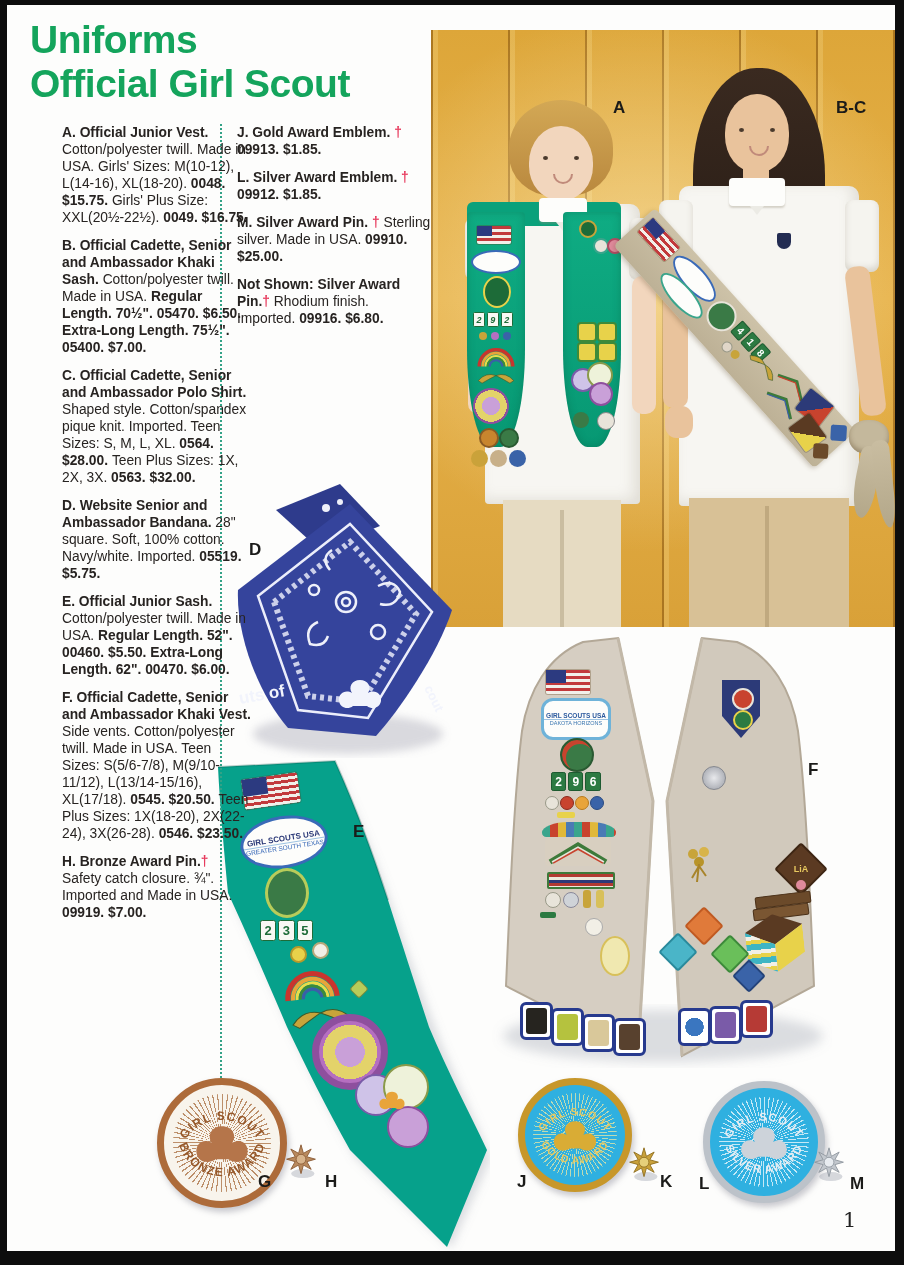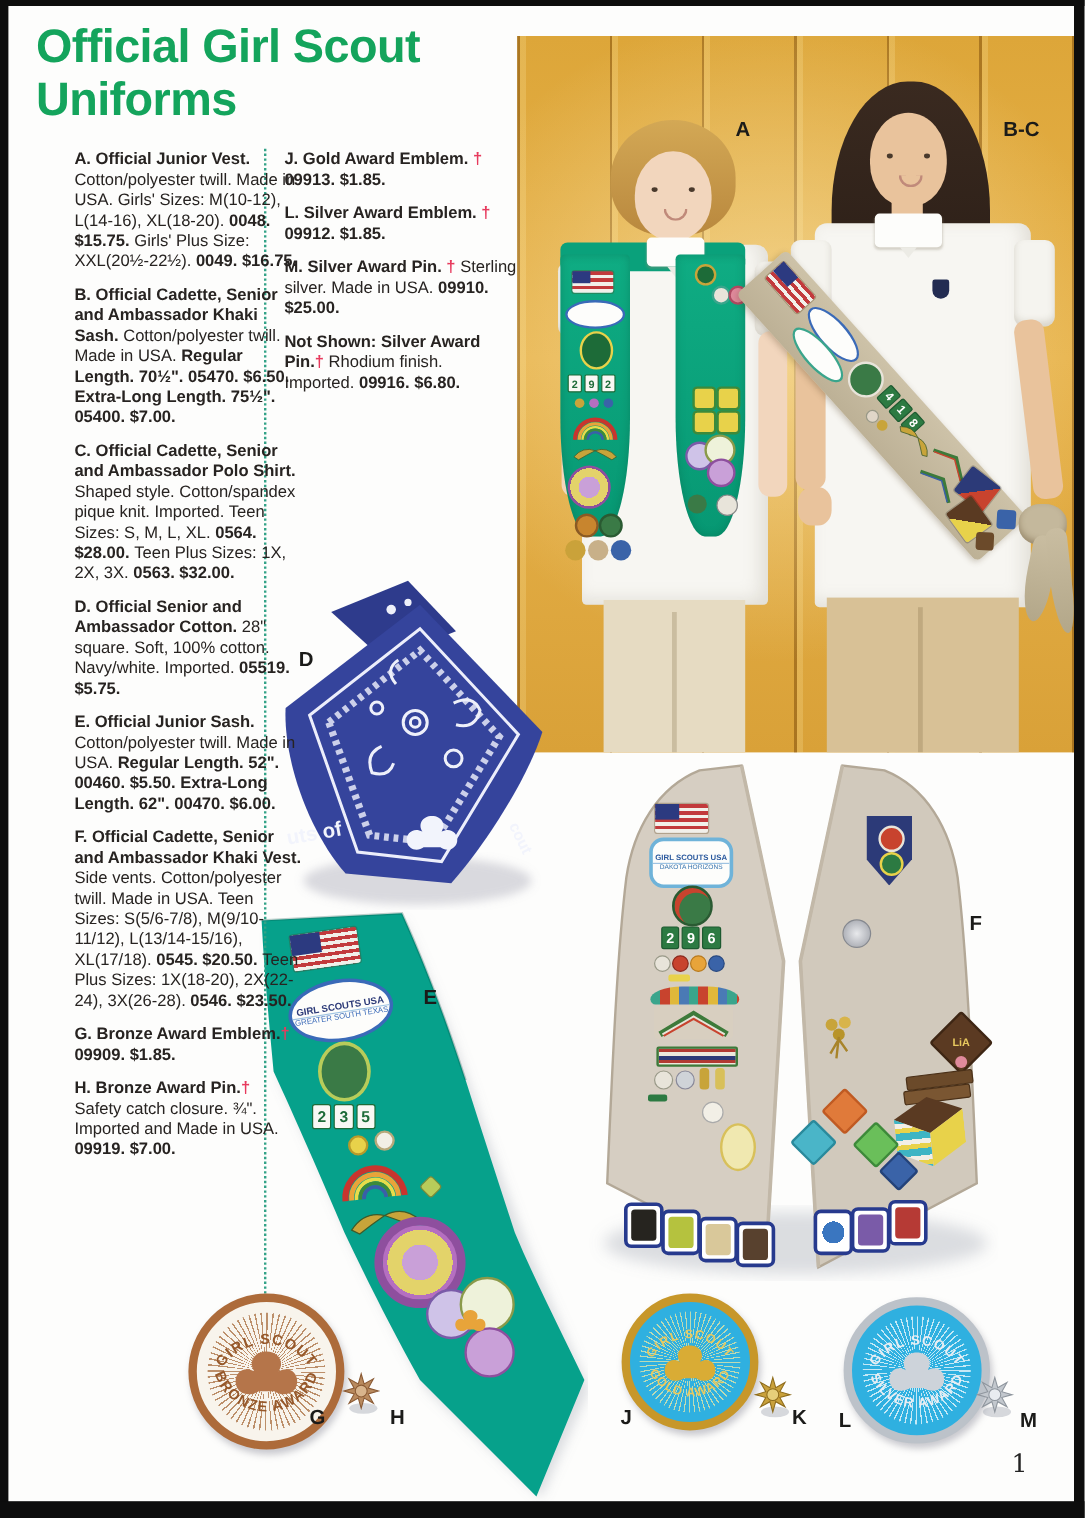--- a/index.html
+++ b/index.html
@@ -112,33 +112,32 @@
 <body>
 
 <div class="page">
 
   <div class="frame f-left"></div>
   <div class="frame f-top"></div>
   <div class="frame f-right"></div>
   <div class="frame f-bottom"></div>
 
   <div class="title">
+    <div>Uniforms</div>
     <div>Official Girl Scout</div>
-    <div>Uniforms</div>
   </div>
 
   <div class="divider"></div>
   <div id="left-col" class="col col-left">
       <p class="para"><span class="b">A. Official Junior Vest. </span><span>Cotton/polyester twill. Made in USA. Girls' Sizes: M(10-12), L(14-16), XL(18-20). </span><span class="b">0048. $15.75. </span><span>Girls' Plus Size: XXL(20½-22½). </span><span class="b">0049. $16.75.</span></p>
       <p class="para"><span class="b">B. Official Cadette, Senior and Ambassador Khaki Sash. </span><span>Cotton/polyester twill. Made in USA. </span><span class="b">Regular Length. 70½". 05470. $6.50. </span><span class="b">Extra-Long Length. 75½". 05400. $7.00.</span></p>
       <p class="para"><span class="b">C. Official Cadette, Senior and Ambassador Polo Shirt. </span><span>Shaped style. Cotton/spandex pique knit. Imported. Teen Sizes: S, M, L, XL. </span><span class="b">0564. $28.00. </span><span>Teen Plus Sizes: 1X, 2X, 3X. </span><span class="b">0563. $32.00.</span></p>
-      <p class="para"><span class="b">D. Official Senior and Ambassador Cotton. </span><span>28" square. Soft, 100% cotton. Navy/white. Imported. </span><span class="b">05519. $5.75.</span></p>
+      <p class="para"><span class="b">D. Website Senior and Ambassador Bandana. </span><span>28" square. Soft, 100% cotton. Navy/white. Imported. </span><span class="b">05519. $5.75.</span></p>
       <p class="para"><span class="b">E. Official Junior Sash. </span><span>Cotton/polyester twill. Made in USA. </span><span class="b">Regular Length. 52". 00460. $5.50. </span><span class="b">Extra-Long Length. 62". 00470. $6.00.</span></p>
       <p class="para"><span class="b">F. Official Cadette, Senior and Ambassador Khaki Vest. </span><span>Side vents. Cotton/polyester twill. Made in USA. Teen Sizes: S(5/6-7/8), M(9/10-11/12), L(13/14-15/16), XL(17/18). </span><span class="b">0545. $20.50. </span><span>Teen Plus Sizes: 1X(18-20), 2X(22-24), 3X(26-28). </span><span class="b">0546. $23.50.</span></p>
-      <p class="para"><span class="b">G. Bronze Award Emblem.</span><span class="dg">†</span><span class="b"> </span><span class="b">09909. $1.85.</span></p>
       <p class="para"><span class="b">H. Bronze Award Pin.</span><span class="dg">†</span><span> Safety catch closure. ¾". Imported and Made in USA. </span><span class="b">09919. $7.00.</span></p>
     </div>
   <div id="right-col" class="col col-right">
       <p class="para"><span class="b">J. Gold Award Emblem. </span><span class="dg">†</span><span class="b"> </span><span class="b">09913. $1.85.</span></p>
       <p class="para"><span class="b">L. Silver Award Emblem. </span><span class="dg">†</span><span class="b"> </span><span class="b">09912. $1.85.</span></p>
       <p class="para"><span class="b">M. Silver Award Pin. </span><span class="dg">†</span><span> </span><span>Sterling silver. Made in USA. </span><span class="b">09910. $25.00.</span></p>
       <p class="para"><span class="b">Not Shown: Silver Award Pin.</span><span class="dg">†</span><span> </span><span>Rhodium finish. Imported. </span><span class="b">09916. $6.80.</span></p>
     </div>
 
   <div class="photo-main">
@@ -160,21 +159,21 @@
       <div class="abs pantsA" style="left:52px;top:400px;width:118px;height:127px;">
         <div class="pantseam" style="left:57px;top:10px;height:117px;"></div>
       </div>
       <div class="abs vest-back" style="left:16px;top:102px;width:154px;height:24px;"></div>
       <div class="abs collar" style="left:88px;top:98px;width:48px;height:24px;"></div>
 
       <div class="abs vest-panel" style="left:16px;top:112px;">
         <div class="flagp" style="left:10px;top:14px;width:34px;height:18px;"></div>
         <div class="ovalp" style="left:4px;top:38px;width:46px;height:20px;border-width:2px;"></div>
         <div class="circlep" style="left:16px;top:64px;width:24px;height:28px;background:#1d6b38;border:2px solid #e8d24a;"></div>
-        <div class="tiles wht" style="left:6px;top:100px;font-size:9px;">
+        <div class="tiles wht" style="left:6px;top:100px;font-size:9px;font-style:italic;">
             <span><span class="tile">2</span><span class="tile">9</span><span class="tile">2</span></span>
           </div>
         <div class="pin" style="left:12px;top:120px;width:8px;height:8px;background:#c8a43a;"></div>
         <div class="pin" style="left:24px;top:120px;width:8px;height:8px;background:#b56fc0;"></div>
         <div class="pin" style="left:36px;top:120px;width:8px;height:8px;background:#3a63a8;"></div>
         <svg style="position:absolute;left:8px;top:132px;" width="42" height="24" viewBox="0 0 60 34">
           <path d="M6,32 A24,24 0 0 1 54,32" stroke="#c8352e" stroke-width="5" fill="none"></path>
           <path d="M11,32 A19,19 0 0 1 49,32" stroke="#e8a43a" stroke-width="4" fill="none"></path>
           <path d="M15,32 A15,15 0 0 1 45,32" stroke="#e8dc4a" stroke-width="3" fill="none"></path>
           <path d="M18,32 A12,12 0 0 1 42,32" stroke="#3d8a3a" stroke-width="3" fill="none"></path>

